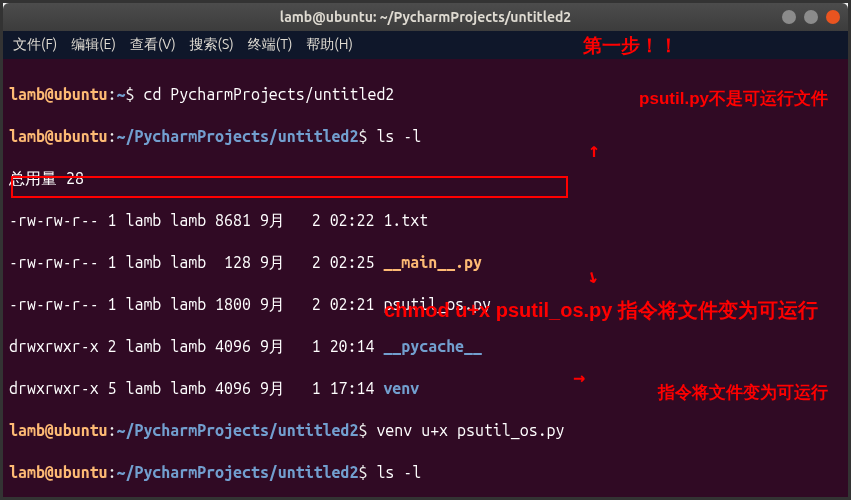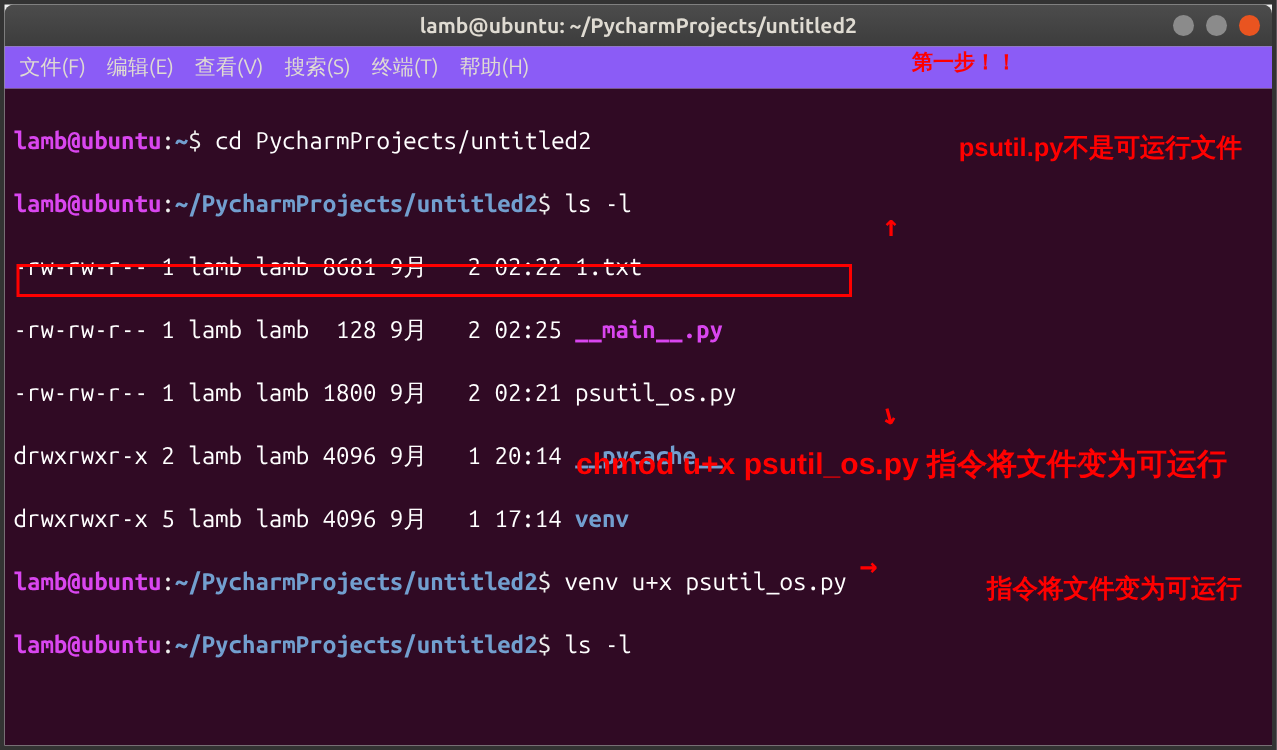--- a/index.html
+++ b/index.html
@@ -48,21 +48,21 @@
       align-items: center;
       justify-content: center;
       font-size: 10px;
       color: #333;
     }
     .ctrl-min { background: #8b8b8b; }
     .ctrl-max { background: #8b8b8b; }
     .ctrl-close { background: #e95420; }
     .menubar {
       height: 28px;
-      background: #8b5cf6;
+      background: #0f172a;
       display: flex;
       align-items: center;
       gap: 14px;
       padding: 0 10px;
       font-family: Ubuntu, sans-serif;
       font-size: 14px;
       color: #dfdbd2;
       position: relative;
     }
     .menu-item { display: inline-block; }
@@ -71,32 +71,32 @@
       width: 100%;
       height: calc(100% - 56px);
       padding: 4px 6px;
       font-size: 16px;
       line-height: 21px;
       color: #ffffff;
       white-space: pre;
       font-family: "Ubuntu Mono", "DejaVu Sans Mono", monospace;
       position: relative;
     }
-    .green { color: #d946ef; font-weight: bold; }
+    .green { color: #fdba74; font-weight: bold; }
     .blue { color: #729fcf; font-weight: bold; }
     .white { color: #eeeeec; }
     .prompt-dollar { color: #eeeeec; }
     .annot {
       position: absolute;
       color: #ff0000;
       font-family: "Microsoft YaHei", sans-serif;
       font-weight: bold;
       z-index: 5;
     }
-    .annot-step1 { top: 30px; right: 170px; font-size: 14px; }
+    .annot-step1 { top: 30px; right: 170px; font-size: 19px; }
     .annot-note1 { top: 84px; right: 20px; font-size: 17px; }
     .annot-note2 { top: 295px; right: 30px; font-size: 20px; line-height: 24px; text-align: left; }
     .annot-note3 { top: 378px; right: 20px; font-size: 17px; }
     .arrow {
       position: absolute;
       color: #ff0000;
       font-size: 20px;
       font-weight: bold;
       z-index: 5;
     }
@@ -131,20 +131,21 @@
     <span class="menu-item">编辑(E)</span>
     <span class="menu-item">查看(V)</span>
     <span class="menu-item">搜索(S)</span>
     <span class="menu-item">终端(T)</span>
     <span class="menu-item">帮助(H)</span>
   </div>
 
   <div class="terminal">
 <span class="line"><span class="green">lamb@ubuntu</span><span class="white">:</span><span class="blue">~</span><span class="prompt-dollar">$</span><span> cd PycharmProjects/untitled2</span></span>
 <span class="line"><span class="green">lamb@ubuntu</span><span class="white">:</span><span class="blue">~/PycharmProjects/untitled2</span><span class="prompt-dollar">$</span><span> ls -l</span></span>
+<span class="line">总用量 28</span>
 <span class="line"><span>-rw-rw-r-- 1 lamb lamb 8681 9月   2 02:22 </span><span>1.txt</span></span>
 <span class="line"><span>-rw-rw-r-- 1 lamb lamb  128 9月   2 02:25 </span><span class="green">__main__.py</span></span>
 <span class="line"><span>-rw-rw-r-- 1 lamb lamb 1800 9月   2 02:21 </span><span>psutil_os.py</span></span>
 <span class="line"><span>drwxrwxr-x 2 lamb lamb 4096 9月   1 20:14 </span><span class="blue">__pycache__</span></span>
 <span class="line"><span>drwxrwxr-x 5 lamb lamb 4096 9月   1 17:14 </span><span class="blue">venv</span></span>
 <span class="line"><span class="green">lamb@ubuntu</span><span class="white">:</span><span class="blue">~/PycharmProjects/untitled2</span><span class="prompt-dollar">$</span><span> venv u+x psutil_os.py</span></span>
 <span class="line"><span class="green">lamb@ubuntu</span><span class="white">:</span><span class="blue">~/PycharmProjects/untitled2</span><span class="prompt-dollar">$</span><span> ls -l</span></span>
 
 
 

